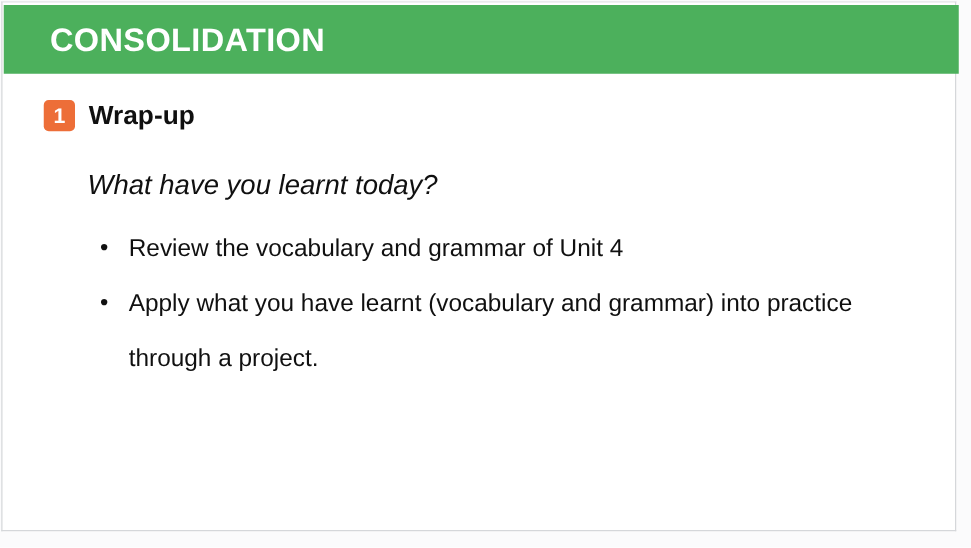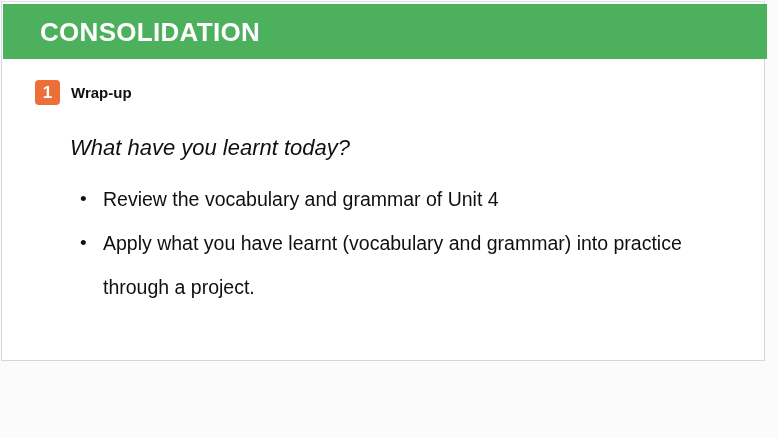--- a/index.html
+++ b/index.html
@@ -21,21 +21,21 @@
     background: #fbfbfc;
     box-sizing: border-box;
   }
 
   
   .slide-frame {
     position: absolute;
     left: 1px;
     top: 1px;
     width: 764px;
-    height: 360px;
+    height: 424px;
     background: #ffffff;
     border: 1px solid #d5d7da;
     border-top-color: #e2e4e6;
     box-sizing: border-box;
   }
 
   
   .banner {
     position: absolute;
     left: 1px;
@@ -88,21 +88,21 @@
     display: flex;
     align-items: center;
     justify-content: center;
     line-height: 1;
     flex: none;
   }
   .heading-text {
     margin-left: 11px;
     font-family: "Liberation Sans", sans-serif;
     font-weight: bold;
-    font-size: 15px;
+    font-size: 21px;
     color: #101010;
     line-height: 1;
     white-space: nowrap;
   }
 
   .question {
     position: absolute;
     left: 68px;
     top: 78px;
     font-family: "Liberation Sans", sans-serif;

